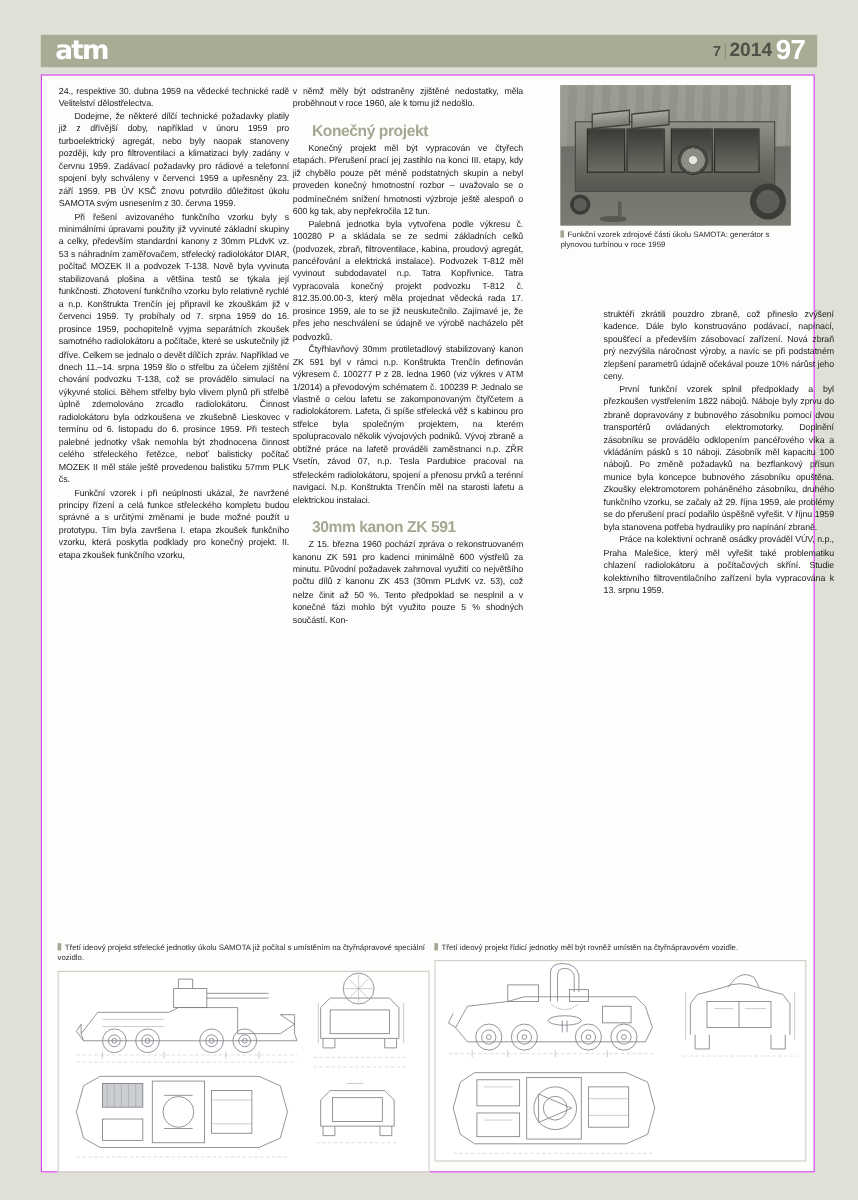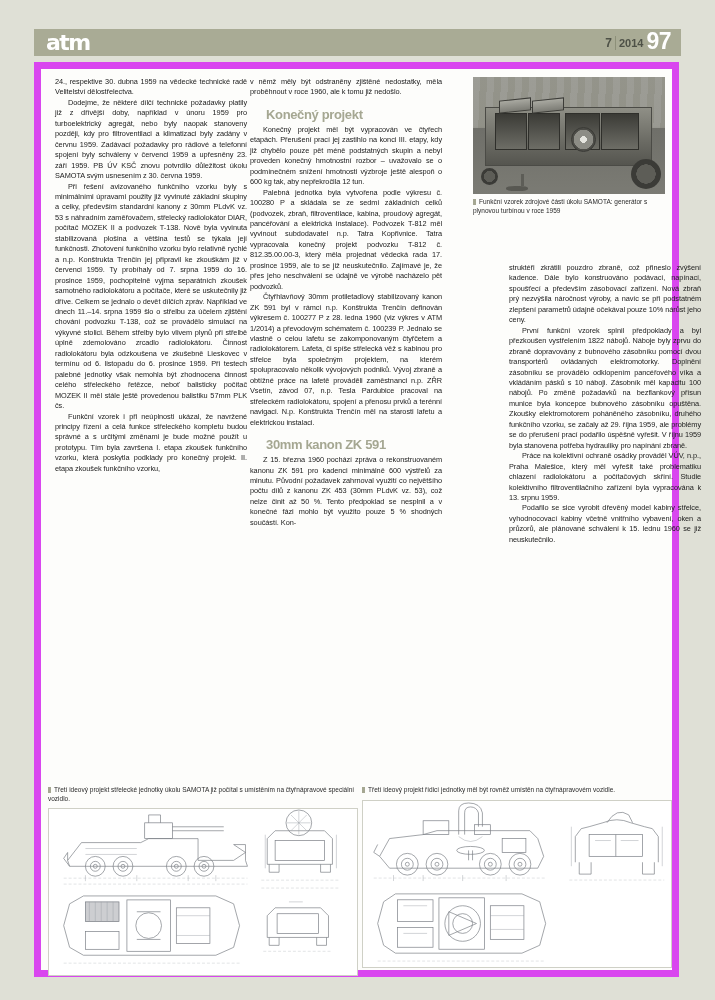--- a/index.html
+++ b/index.html
@@ -33,33 +33,33 @@
     position:absolute;right:10px;top:0;height:27px;
     display:flex;align-items:baseline;gap:3px;
   }
   #issue-num{
     color:#4e5147;font-size:12px;font-weight:bold;
     position:relative;top:-3px;
     padding-right:3px;
     border-right:1px solid #8d9079;
   }
   #issue-year{
-    color:#4e5147;font-size:11px;font-weight:bold;
+    color:#4e5147;font-size:16px;font-weight:bold;
     position:relative;top:-3px;
   }
   #page-number{
     color:#ffffff;font-size:23px;font-weight:bold;
     position:relative;top:-1px;letter-spacing:-0.5px;
   }
 
   
   #content-panel{
     position:absolute;left:34px;top:62px;width:645px;height:915px;
     background:#fdfdfb;
-    border:7px solid #d946ef;
+    border:1px solid #d946ef;
     box-sizing:border-box;
   }
 
   
   .col{
     position:absolute;top:8px;width:192px;
     font-size:7.35px;line-height:10.45px;
     color:#1b1b1b;
     text-align:justify;
     font-family:"Liberation Sans", sans-serif;
@@ -234,21 +234,20 @@
       </div>
       <div class="caption">
         <span class="cap-mark"></span><span>Funkční vzorek zdrojové části úkolu SAMOTA: generátor s plynovou turbínou v roce 1959</span>
       </div>
     </div>
 
     <div class="col" id="col3">
       <p class="noindent">struktéři zkrátili pouzdro zbraně, což přineslo zvýšení kadence. Dále bylo konstruováno podávací, napínací, spoušťecí a především zásobovací zařízení. Nová zbraň prý nezvýšila náročnost výroby, a navíc se při podstatném zlepšení parametrů údajně očekával pouze 10% nárůst jeho ceny.</p>
       <p>První funkční vzorek splnil předpoklady a byl přezkoušen vystřelením 1822 nábojů. Náboje byly zprvu do zbraně dopravovány z bubnového zásobníku pomocí dvou transportérů ovládaných elektromotorky. Doplnění zásobníku se provádělo odklopením pancéřového víka a vkládáním pásků s 10 náboji. Zásobník měl kapacitu 100 nábojů. Po změně požadavků na bezflankový přísun munice byla koncepce bubnového zásobníku opuštěna. Zkoušky elektromotorem poháněného zásobníku, druhého funkčního vzorku, se začaly až 29. října 1959, ale problémy se do přerušení prací podařilo úspěšně vyřešit. V říjnu 1959 byla stanovena potřeba hydrauliky pro napínání zbraně.</p>
       <p>Práce na kolektivní ochraně osádky prováděl VÚV, n.p., Praha Malešice, který měl vyřešit také problematiku chlazení radiolokátoru a počítačových skříní. Studie kolektivního filtroventilačního zařízení byla vypracována k 13. srpnu 1959.</p>
-      <p>Podařilo se sice vyrobit dřevěný model kabiny střelce, vyhodnocovací kabiny včetně vnitřního vybavení, oken a průzorů, ale plánované schválení k 15. lednu 1960 se již neuskutečnilo.</p>
     </div>
 
   </div>
 
   <div class="fig" id="fig-left">
     <div class="fig-caption">
       <span class="cap-mark"></span><span>Třetí ideový projekt střelecké jednotky úkolu SAMOTA již počítal s umístěním na čtyřnápravové speciální vozidlo.</span>
     </div>
     <div class="drawing">
       <svg viewBox="0 0 310 168" xmlns="http://www.w3.org/2000/svg">

